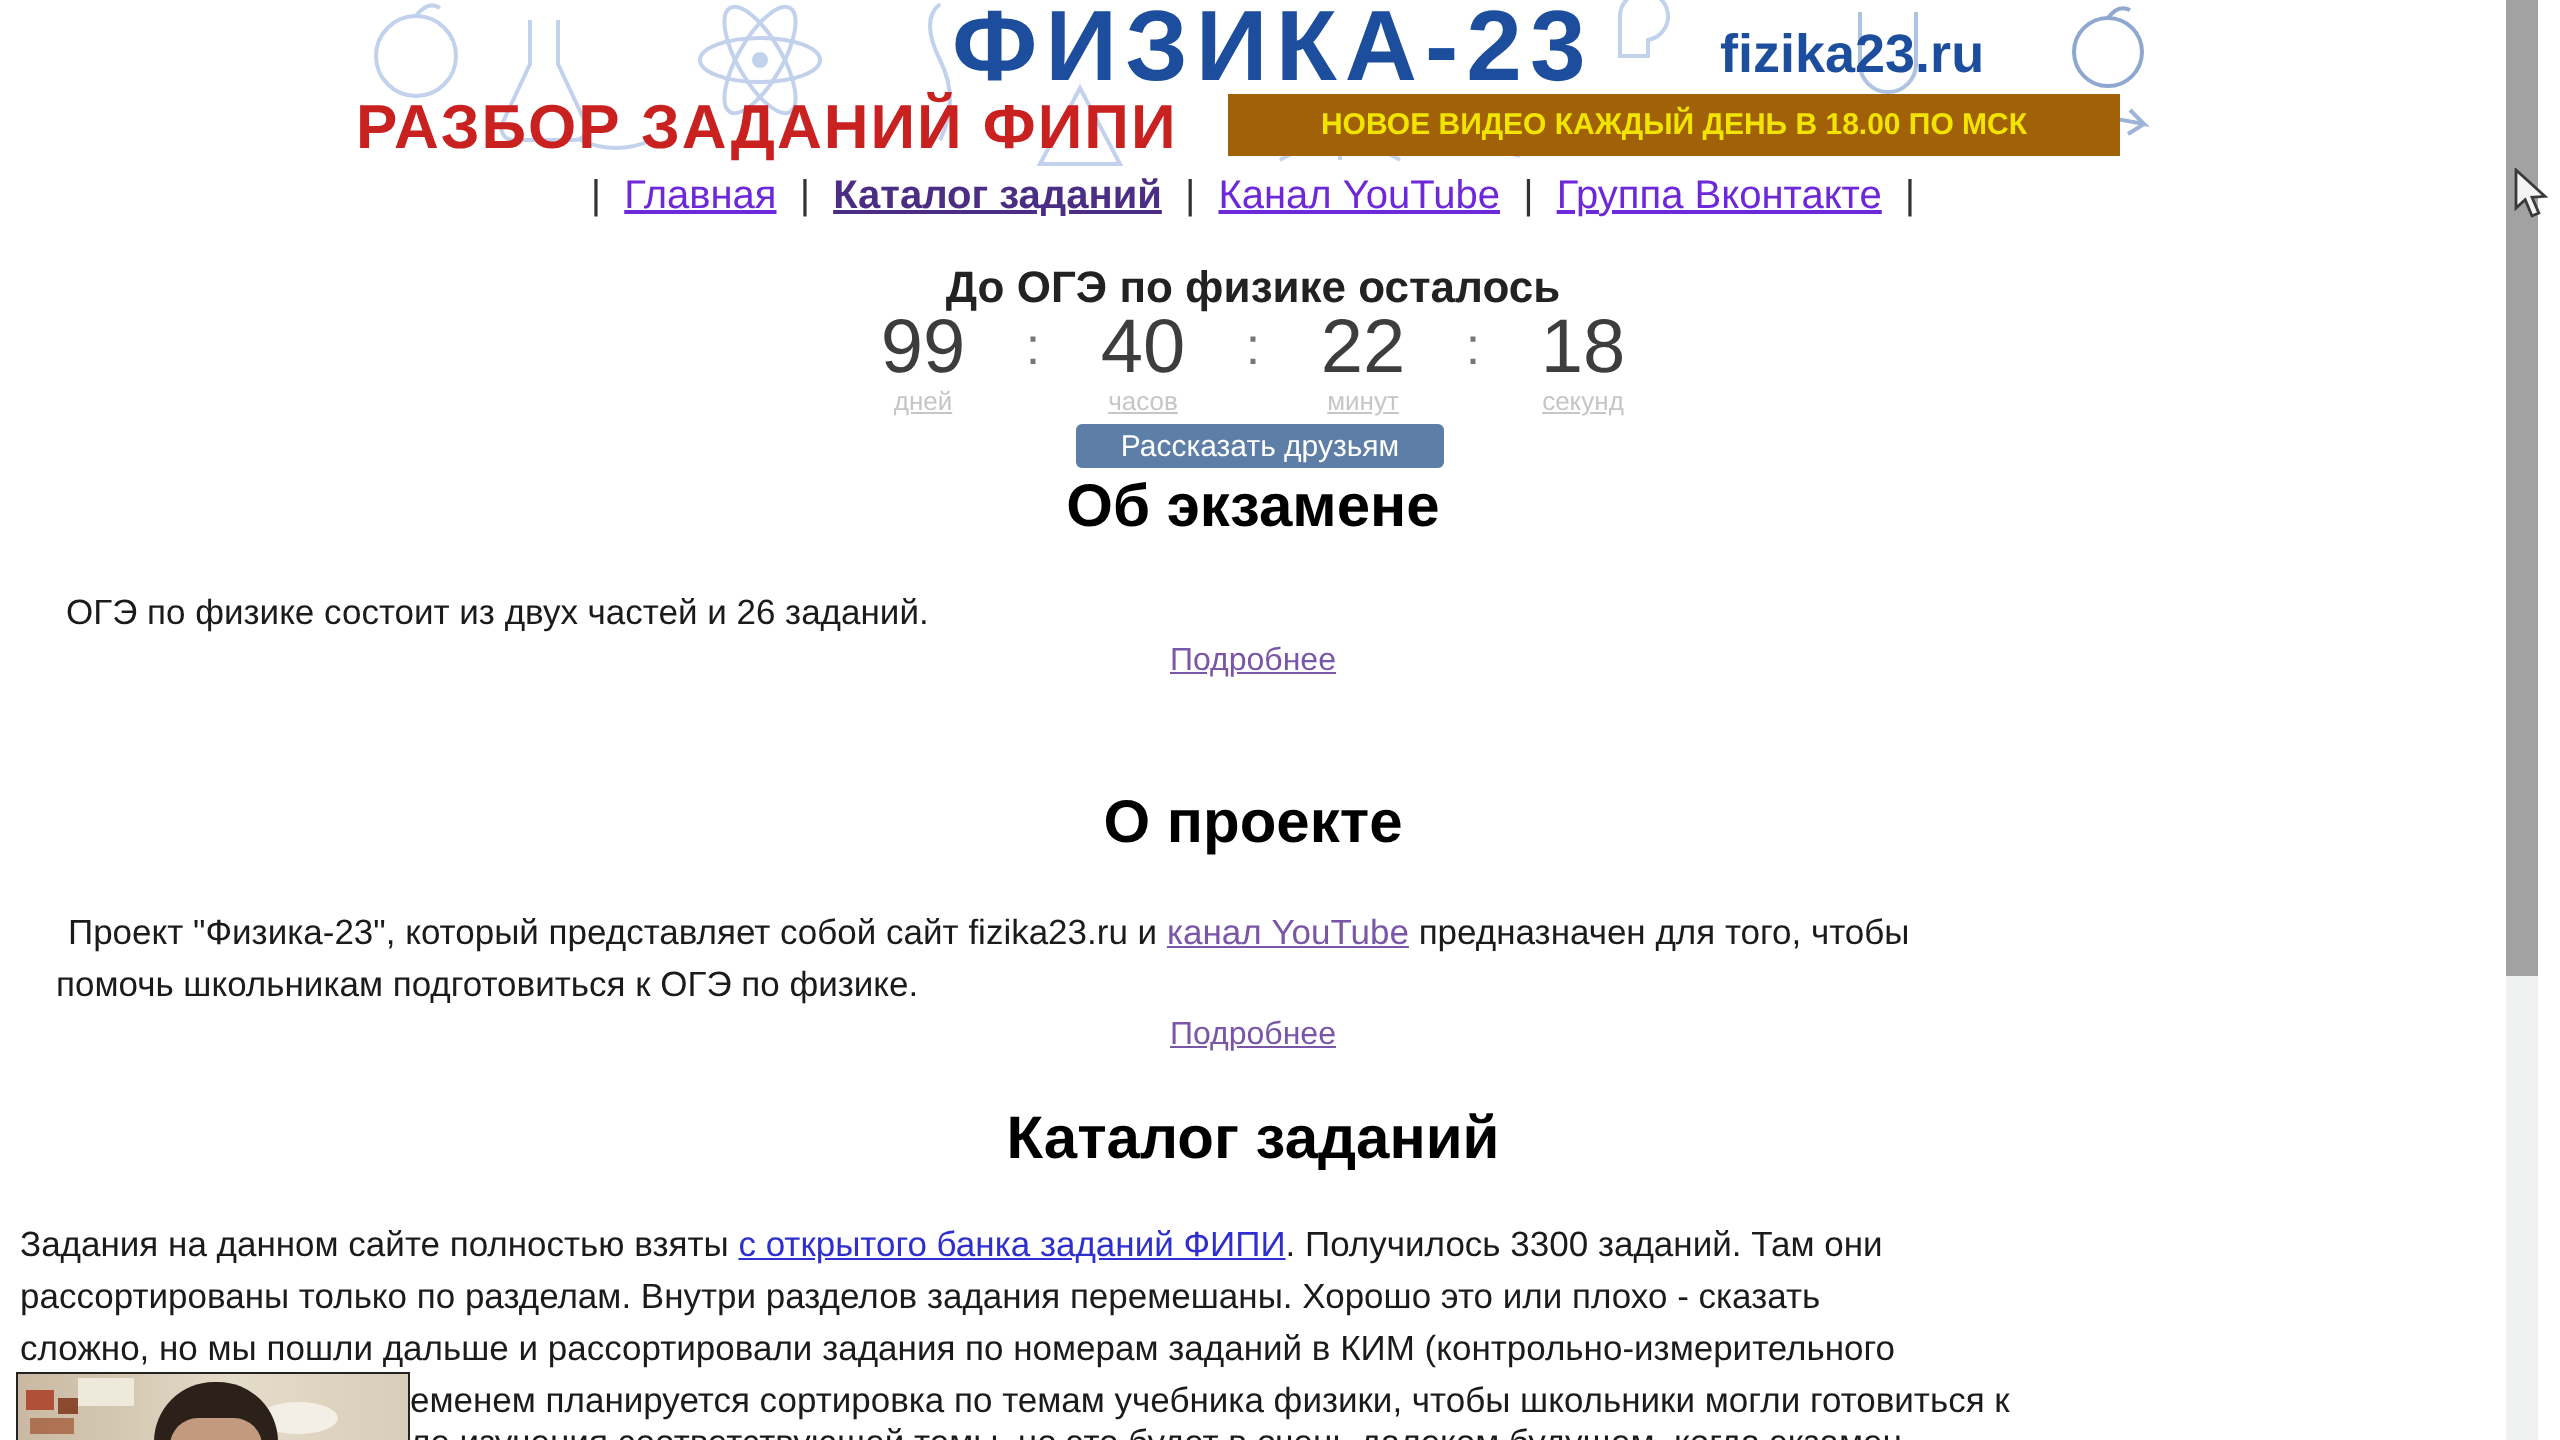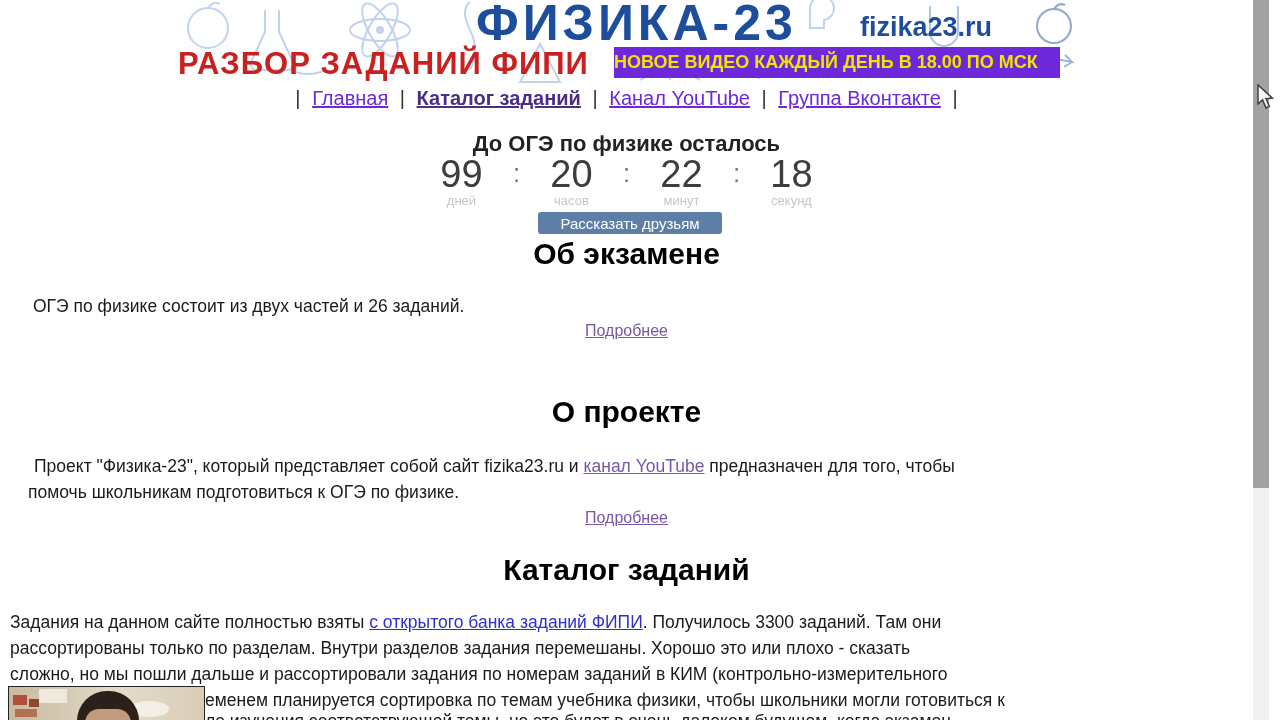--- a/index.html
+++ b/index.html
@@ -7,37 +7,37 @@
             font-family:"Liberation Sans","DejaVu Sans",sans-serif;}
 
   
   .banner{position:absolute;left:170px;top:0;width:912px;height:85px;background:#ffffff;overflow:hidden;}
   .banner svg.doodles{position:absolute;left:0;top:0;}
   .banner-title{position:absolute;left:306px;top:-6px;font-size:50px;font-weight:bold;
                 color:#1d4e9e;letter-spacing:4px;white-space:nowrap;}
   .banner-site{position:absolute;left:690px;top:12px;font-size:27px;font-weight:bold;color:#1d4e9e;}
   .banner-sub{position:absolute;left:8px;top:46px;font-size:31px;font-weight:bold;color:#c92020;
               letter-spacing:1px;white-space:nowrap;}
-  .banner-ribbon{position:absolute;left:444px;top:47px;width:446px;height:31px;background:#6d28d9;
-                 color:#f0e400;font-size:18px;font-weight:bold;line-height:31px;
+  .banner-ribbon{position:absolute;left:444px;top:47px;width:446px;height:31px;background:#a16207;
+                 color:#f0e400;font-size:15px;font-weight:bold;text-align:center;line-height:31px;
                  white-space:nowrap;}
 
   
   .nav{position:absolute;left:0;top:87px;width:1253px;text-align:center;font-size:20px;color:#333;}
   .nav a{color:#6d28d9;text-decoration:underline;cursor:pointer;}
   .nav a.bold{font-weight:bold;color:#4b2d84;}
   .nav .sep{color:#333;margin:0 6px;}
 
   
   .cd-title{position:absolute;left:0;top:131px;width:1253px;text-align:center;
             font-size:22px;font-weight:bold;color:#222;}
   .cd-row{position:absolute;left:0;top:153px;width:1253px;display:flex;justify-content:center;}
   .cd-unit{width:94px;text-align:center;}
   .cd-num{font-size:38px;color:#3d3d3d;line-height:42px;}
-  .cd-label{font-size:13px;color:#c6c6c6;margin-top:-2px;}
+  .cd-label{font-size:13px;color:#c6c6c6;margin-top:-2px;text-decoration:underline;}
   .cd-colon{width:16px;text-align:center;font-size:26px;color:#777;padding-top:5px;}
   .share-btn{position:absolute;left:538px;top:212px;width:184px;height:22px;background:#5d7fa7;
              color:#fff;font-size:15px;text-align:center;line-height:22px;border-radius:3px;
              border:none;cursor:pointer;font-family:inherit;}
 
   
   .h-section{position:absolute;left:0;width:1253px;text-align:center;font-size:30px;
              font-weight:bold;color:#000;}
   .body-line{position:absolute;font-size:17.5px;color:#1b1b1b;white-space:nowrap;}
   .more-link{position:absolute;left:0;width:1253px;text-align:center;font-size:16px;}
@@ -110,21 +110,21 @@
   </div>
 
   <div class="cd-title">До ОГЭ по физике осталось</div>
   <div class="cd-row">
     <div class="cd-unit">
       <div class="cd-num">99</div>
       <div class="cd-label">дней</div>
     </div>
     <div class="cd-colon">:</div>
     <div class="cd-unit">
-      <div class="cd-num">20</div>
+      <div class="cd-num">40</div>
       <div class="cd-label">часов</div>
     </div>
     <div class="cd-colon">:</div>
     <div class="cd-unit">
       <div class="cd-num">22</div>
       <div class="cd-label">минут</div>
     </div>
     <div class="cd-colon">:</div>
     <div class="cd-unit">
       <div class="cd-num">18</div>

